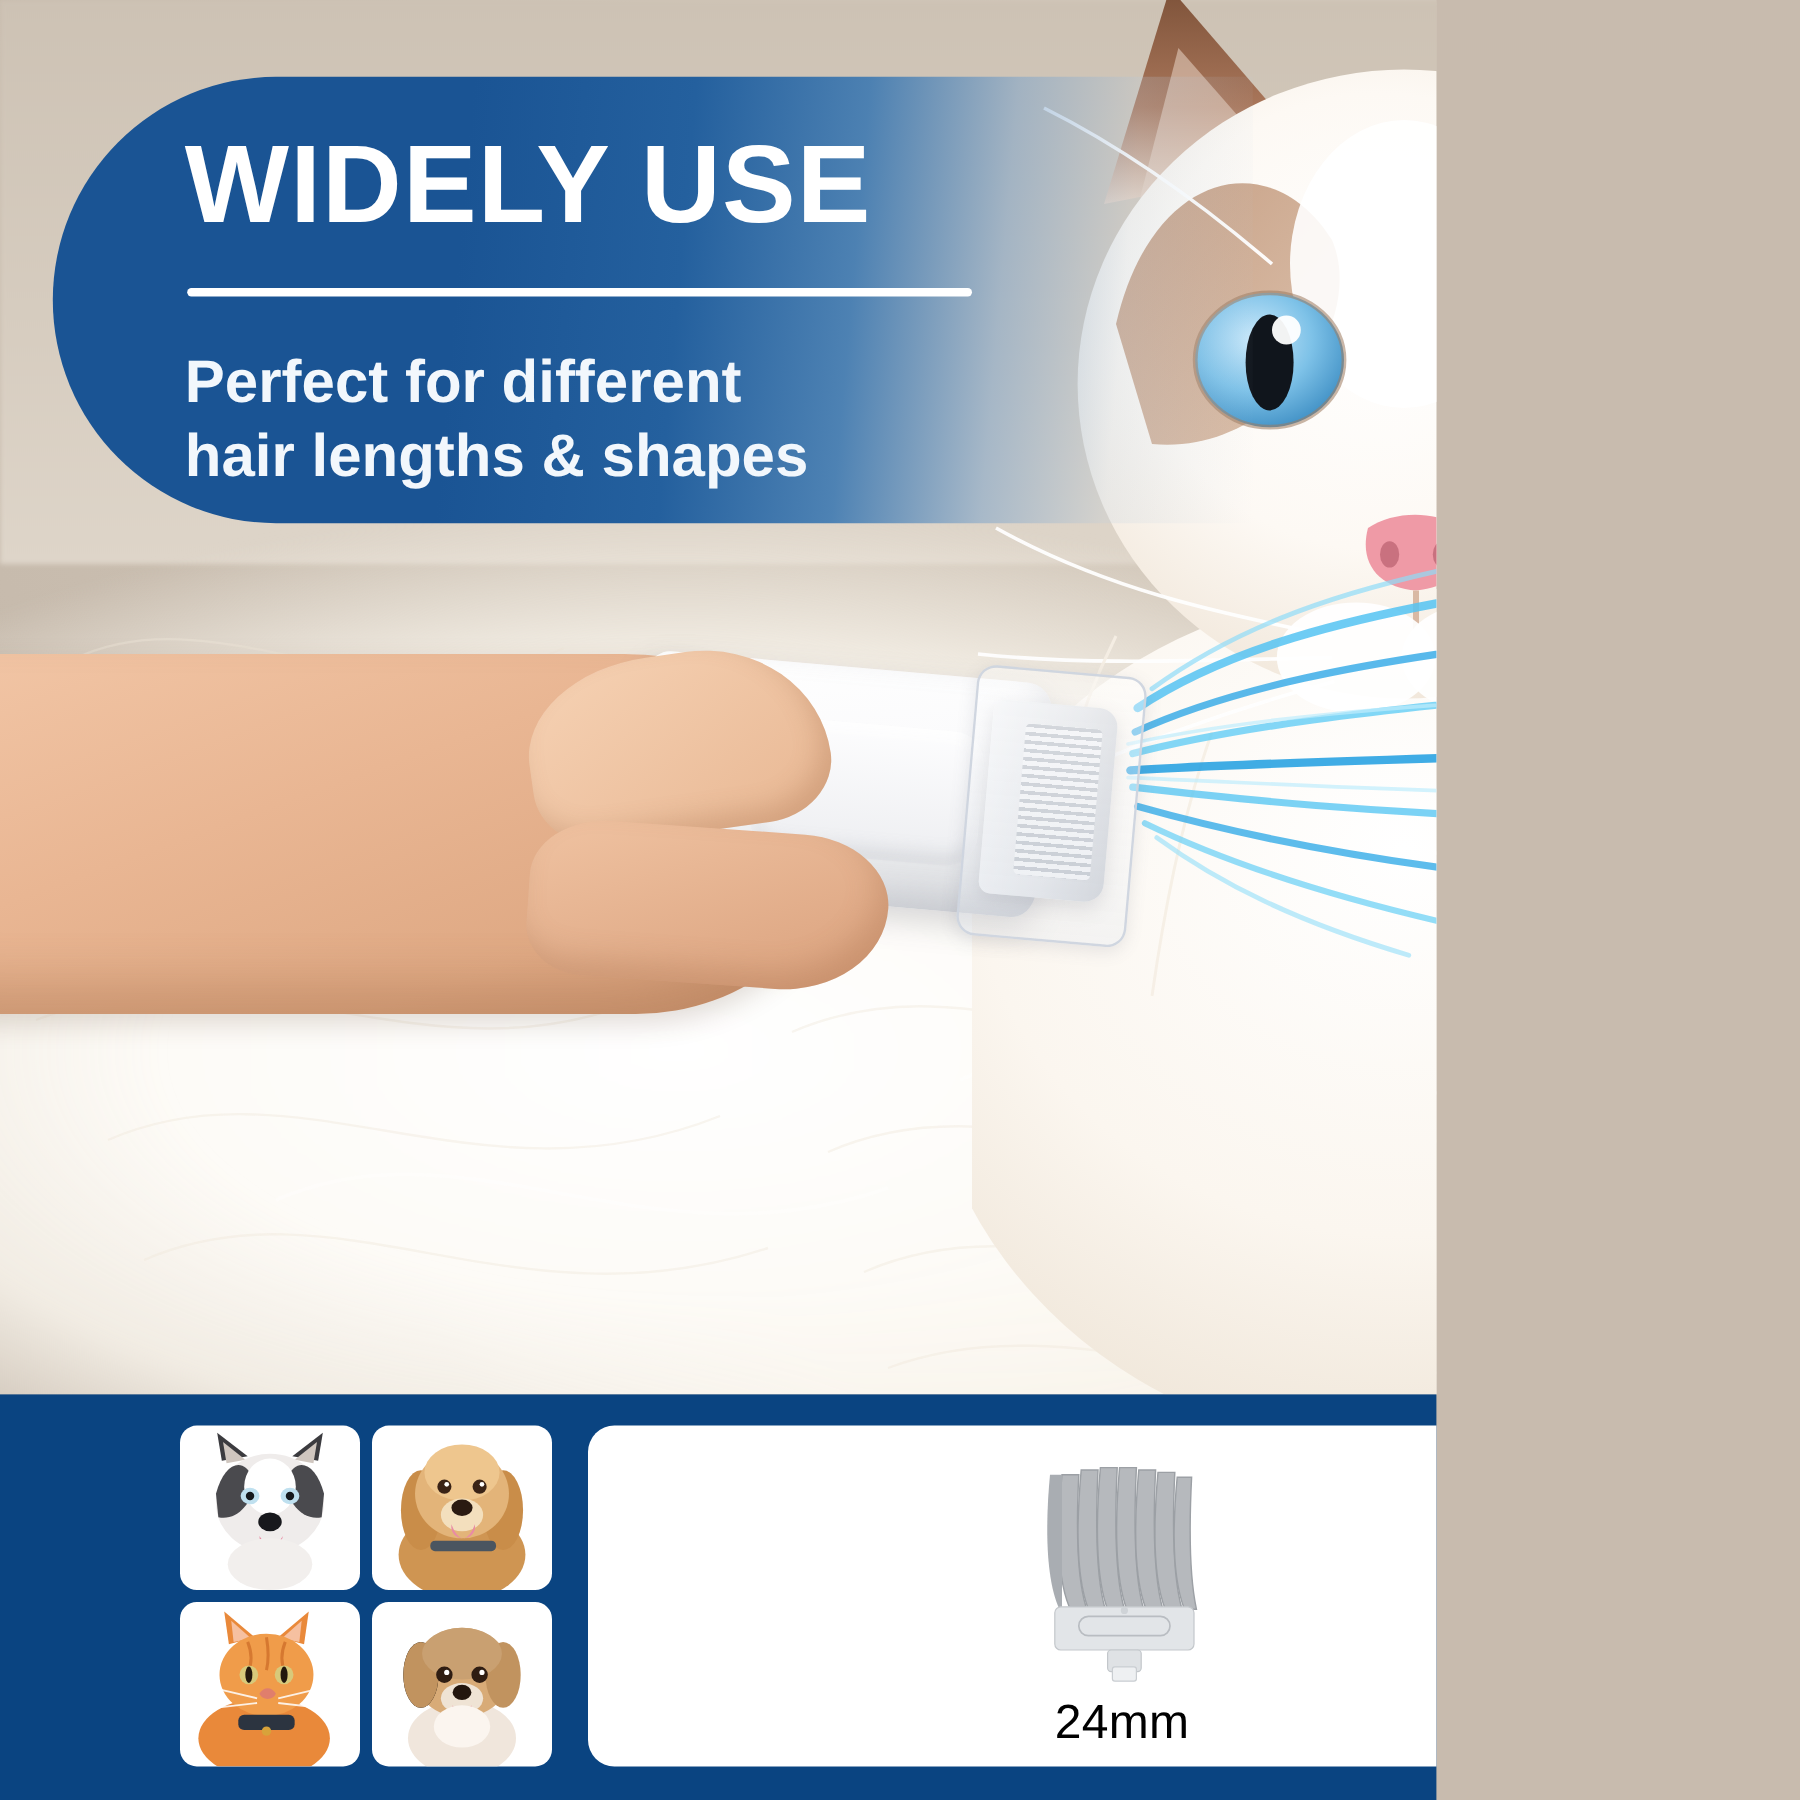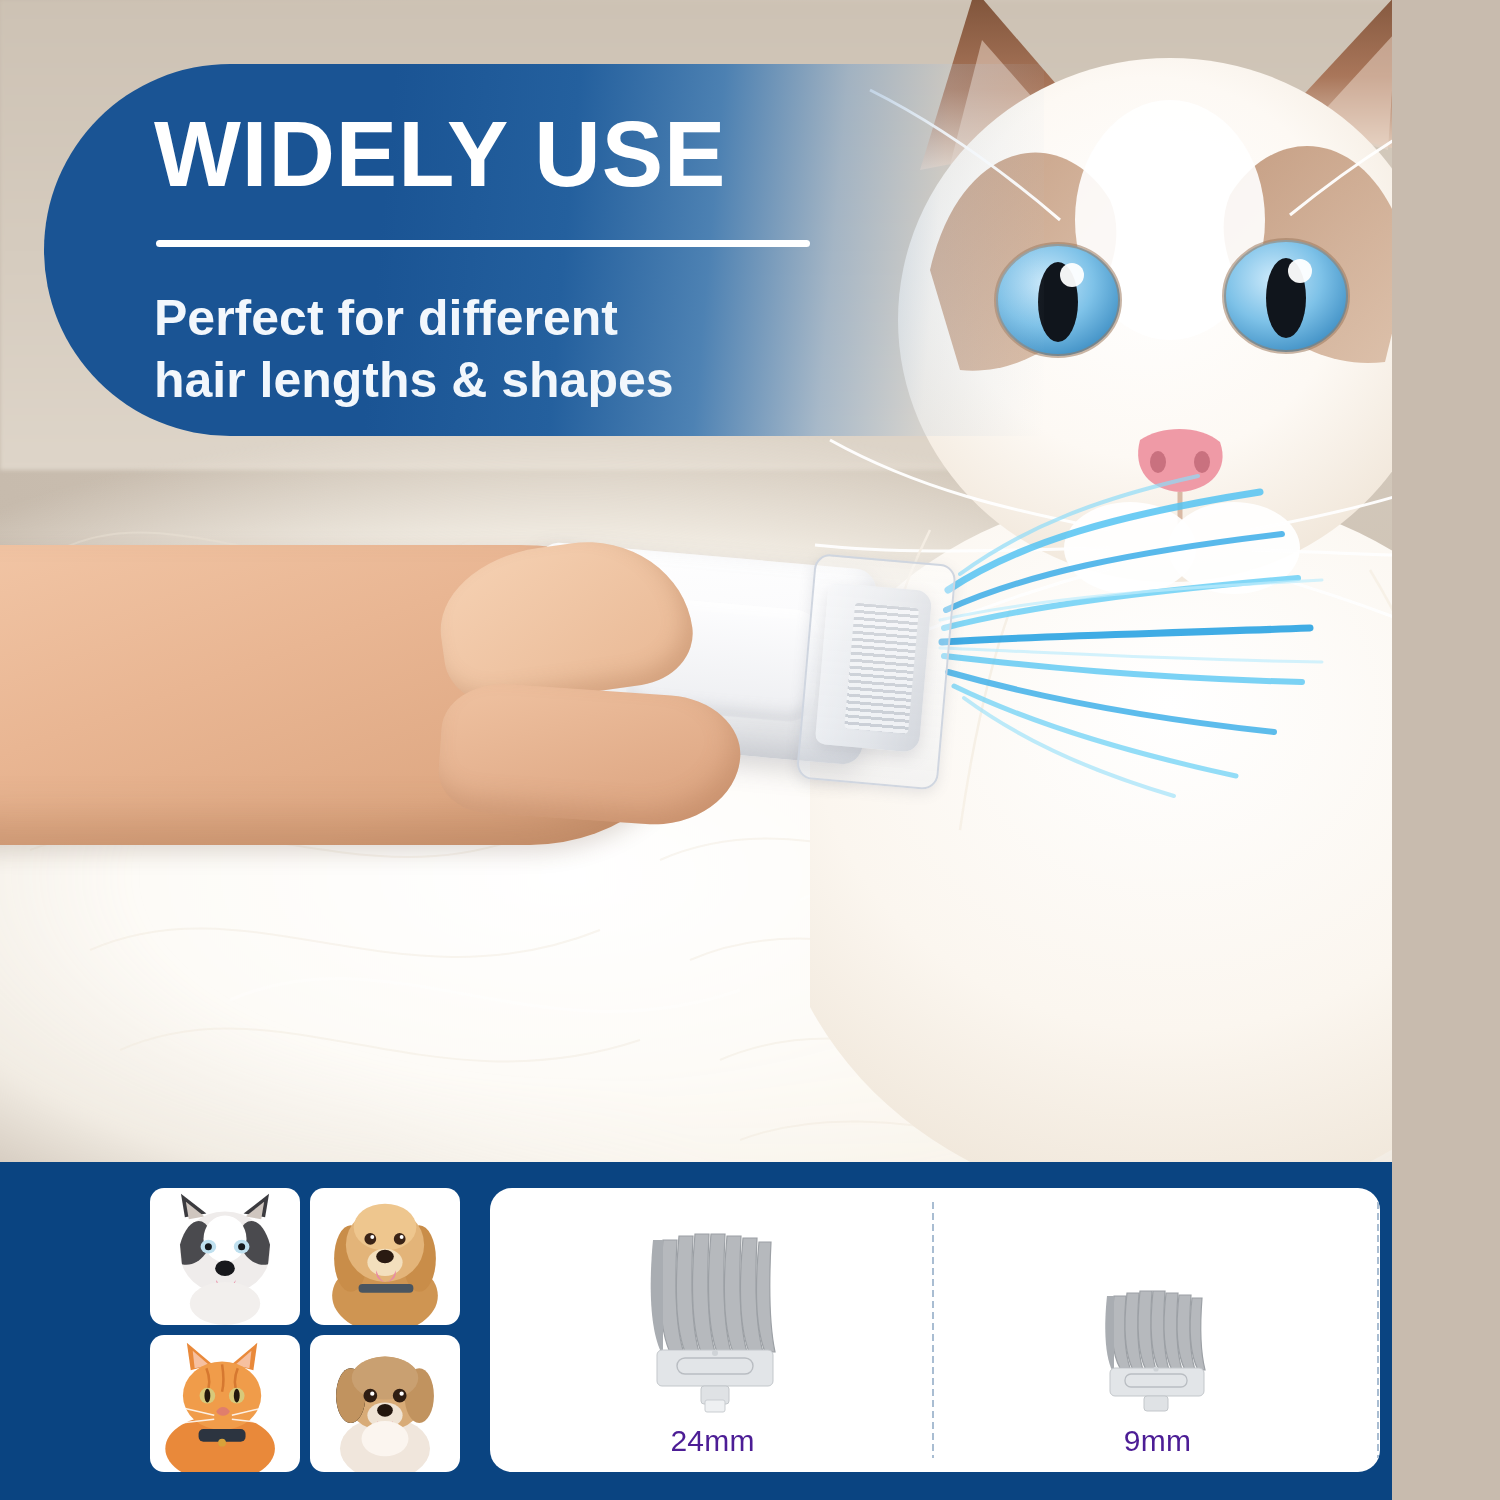--- a/index.html
+++ b/index.html
@@ -1,21 +1,21 @@
 <!DOCTYPE html>
 <html><head>
 <meta charset="utf-8">
 <style>
   html,body{margin:0;padding:0;}
   body{
     width:1500px;height:1500px;overflow:hidden;
     font-family:"Liberation Sans","DejaVu Sans",sans-serif;
     background:#c8bbae;
   }
-  .stage{position:relative;width:1392px;height:1500px;overflow:hidden;}
+  .stage{position:relative;width:1197px;height:1500px;overflow:hidden;}
 
   
   .hero{position:absolute;left:0;top:0;width:1500px;height:1162px;overflow:hidden;
         background:
           radial-gradient(120% 90% at 78% 18%, #d8cec2 0%, #cfc4b6 40%, #bfb2a4 100%);}
   .hero-wallblur{position:absolute;left:0;top:0;width:1500px;height:470px;
         background:linear-gradient(180deg,#cdc2b4 0%, #d6ccbf 55%, #ded5c9 100%);filter:blur(2px);}
   
   .fur-field{position:absolute;left:-40px;top:330px;width:1590px;height:880px;
       background:
@@ -91,21 +91,21 @@
   .pet-tile svg{position:absolute;left:0;top:0;width:100%;height:100%;}
 
   .combcard{position:absolute;left:490px;top:1188px;width:890px;height:284px;
      background:#ffffff;border-radius:22px;display:flex;}
   .comb-cell{flex:1;position:relative;display:flex;flex-direction:column;
      align-items:center;justify-content:flex-end;padding-bottom:14px;}
   .comb-divider{position:absolute;right:0;top:12px;width:4px;height:258px;
      background-image:radial-gradient(#a9bdd2 48%, transparent 52%);
      background-size:4px 11px;background-repeat:repeat-y;}
   .comb-art{flex:1;display:flex;align-items:flex-end;justify-content:center;width:100%;}
-  .comb-label{font-size:30px;color:#4c1d95;letter-spacing:.2px;padding-top:6px;text-align:right;}
+  .comb-label{font-size:40px;color:#000000;letter-spacing:.2px;padding-top:6px;text-align:right;}
 </style>
 </head>
 <body>
 
 <div class="stage">
 
   <div class="hero">
     <div class="hero-wallblur"></div>
     <div class="fur-field"></div>
 
@@ -357,38 +357,16 @@
           <circle cx="82" cy="131" r="3" fill="#cfd3d7"></circle>
           <rect x="68" y="164" width="28" height="18" rx="3" fill="#dfe2e5" stroke="#c3c7cb"></rect>
           <rect x="72" y="178" width="20" height="12" rx="2" fill="#eef0f2" stroke="#c9cdd1"></rect>
         </svg>
       </div>
       <div class="comb-label">24mm</div>
       <div class="comb-divider"></div>
     </div>
 
 
-    <div class="comb-cell">
-      <div class="comb-art">
-        <svg width="128" height="140" viewBox="0 0 128 140">
-          <g fill="#b6b9bd" stroke="#9ca0a5" stroke-width="1.2">
-            <path d="M20 18 C 17 44, 17 74, 26 90 L 36 90 C 30 72, 30 44, 32 18 Z"></path>
-            <path d="M33 15 C 30 42, 30 74, 39 92 L 49 92 C 43 72, 43 42, 45 15 Z"></path>
-            <path d="M46 13 C 43 42, 43 74, 52 92 L 62 92 C 56 72, 56 42, 58 13 Z"></path>
-            <path d="M59 13 C 56 42, 56 74, 65 92 L 75 92 C 69 72, 69 42, 71 13 Z"></path>
-            <path d="M72 15 C 69 42, 69 74, 78 92 L 88 92 C 82 72, 82 42, 84 15 Z"></path>
-            <path d="M85 17 C 82 44, 82 74, 91 92 L 101 92 C 95 72, 95 44, 97 17 Z"></path>
-            <path d="M98 20 C 95 46, 95 74, 104 92 L 111 92 C 106 72, 106 46, 108 20 Z"></path>
-          </g>
-          <path d="M13 18 C 10 46, 10 80, 20 96 L 20 18 Z" fill="#a9adb2"></path>
-          <rect x="16" y="90" width="94" height="28" rx="5" fill="#e2e5e8" stroke="#c3c7cb"></rect>
-          <rect x="31" y="96" width="62" height="13" rx="6" fill="none" stroke="#b9bdc2" stroke-width="1.3"></rect>
-          <circle cx="62" cy="91" r="2.6" fill="#cfd3d7"></circle>
-          <rect x="50" y="118" width="24" height="15" rx="3" fill="#dfe2e5" stroke="#c3c7cb"></rect>
-        </svg>
-      </div>
-      <div class="comb-label">9mm</div>
-      <div class="comb-divider"></div>
-    </div>
 
   </div>
 
 </div>
 
 </body></html>

